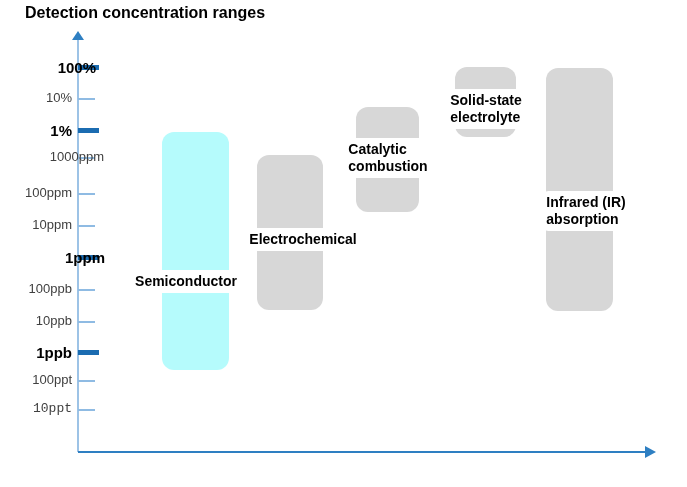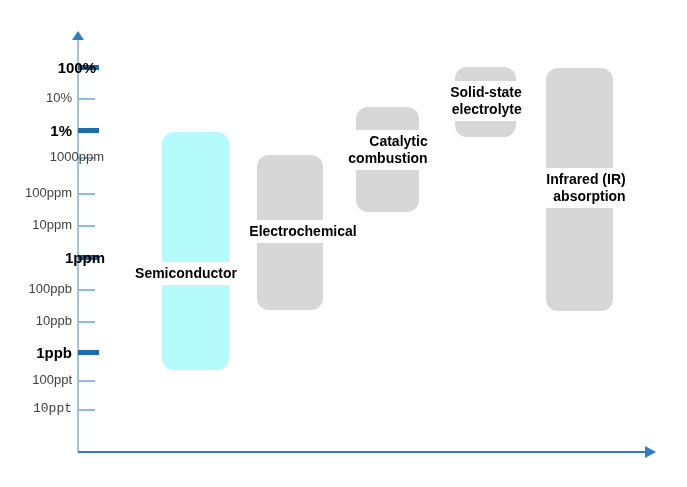--- a/index.html
+++ b/index.html
@@ -17,26 +17,27 @@
   .x-label{position:absolute;left:405px;top:462px;transform:translateX(-50%);
            font-size:15px;font-weight:bold;color:#000;white-space:nowrap;}
   .tick-bold{position:absolute;left:78px;width:21px;height:5px;background:#1b6cb1;}
   .tick-thin{position:absolute;left:78px;width:17px;height:2px;background:#8fbbe3;}
   .tick-label{position:absolute;left:0;width:72px;text-align:right;
               font-size:13px;color:#404040;white-space:nowrap;}
   .tick-label-bold{font-size:15px;font-weight:bold;color:#000;}
   .bar{position:absolute;border-radius:12px;}
   .bar-label{position:absolute;transform:translateX(-50%);background:#ffffff;
              border-radius:9px;padding:3px 7px;font-size:14px;font-weight:bold;
-             color:#000;text-align:right;line-height:17px;white-space:nowrap;}
+             color:#000;text-align:left;line-height:17px;white-space:nowrap;margin-top:8px;}
 </style>
 </head>
 <body>
 
 <div class="stage">
+  <div class="chart-title">Detection concentration ranges</div>
 
   <div class="y-axis-line"></div>
   <div class="y-arrow"></div>
   <div id="y-ticks">
       <div class="tick-bold" style="top: 65px;"></div>
       <div class="tick-label tick-label-bold" style="top: 59px; margin-left: 24px;">100%</div>
       <div class="tick-thin" style="top: 98px;"></div>
       <div class="tick-label" style="top: 90px;">10%</div>
       <div class="tick-bold" style="top: 128px;"></div>
       <div class="tick-label tick-label-bold" style="top: 122px;">1%</div>
@@ -65,18 +66,18 @@
       <div class="bar" style="left: 257px; width: 66px; top: 155px; height: 155px; background: rgb(215, 215, 215);"></div>
       <div class="bar" style="left: 356px; width: 63px; top: 107px; height: 105px; background: rgb(215, 215, 215);"></div>
       <div class="bar" style="left: 455px; width: 61px; top: 67px; height: 70px; background: rgb(215, 215, 215);"></div>
       <div class="bar" style="left: 546px; width: 67px; top: 68px; height: 243px; background: rgb(215, 215, 215);"></div>
     </div>
   <div id="bar-labels">
       <div class="bar-label" style="left: 186px; top: 262px;">Semiconductor</div>
       <div class="bar-label" style="left: 303px; top: 220px;">Electrochemical</div>
       <div class="bar-label" style="left: 388px; top: 130px;">Catalytic<br>combustion</div>
       <div class="bar-label" style="left: 486px; top: 81px;">Solid-state<br>electrolyte</div>
-      <div class="bar-label" style="left: 586px; top: 168px;">Infrared (IR)<br>absorption</div>
+      <div class="bar-label" style="left: 586px; top: 183px;">Infrared (IR)<br>absorption</div>
     </div>
 
   <div class="x-axis-line"></div>
   <div class="x-arrow"></div>
 </div>
 
 </body></html>

